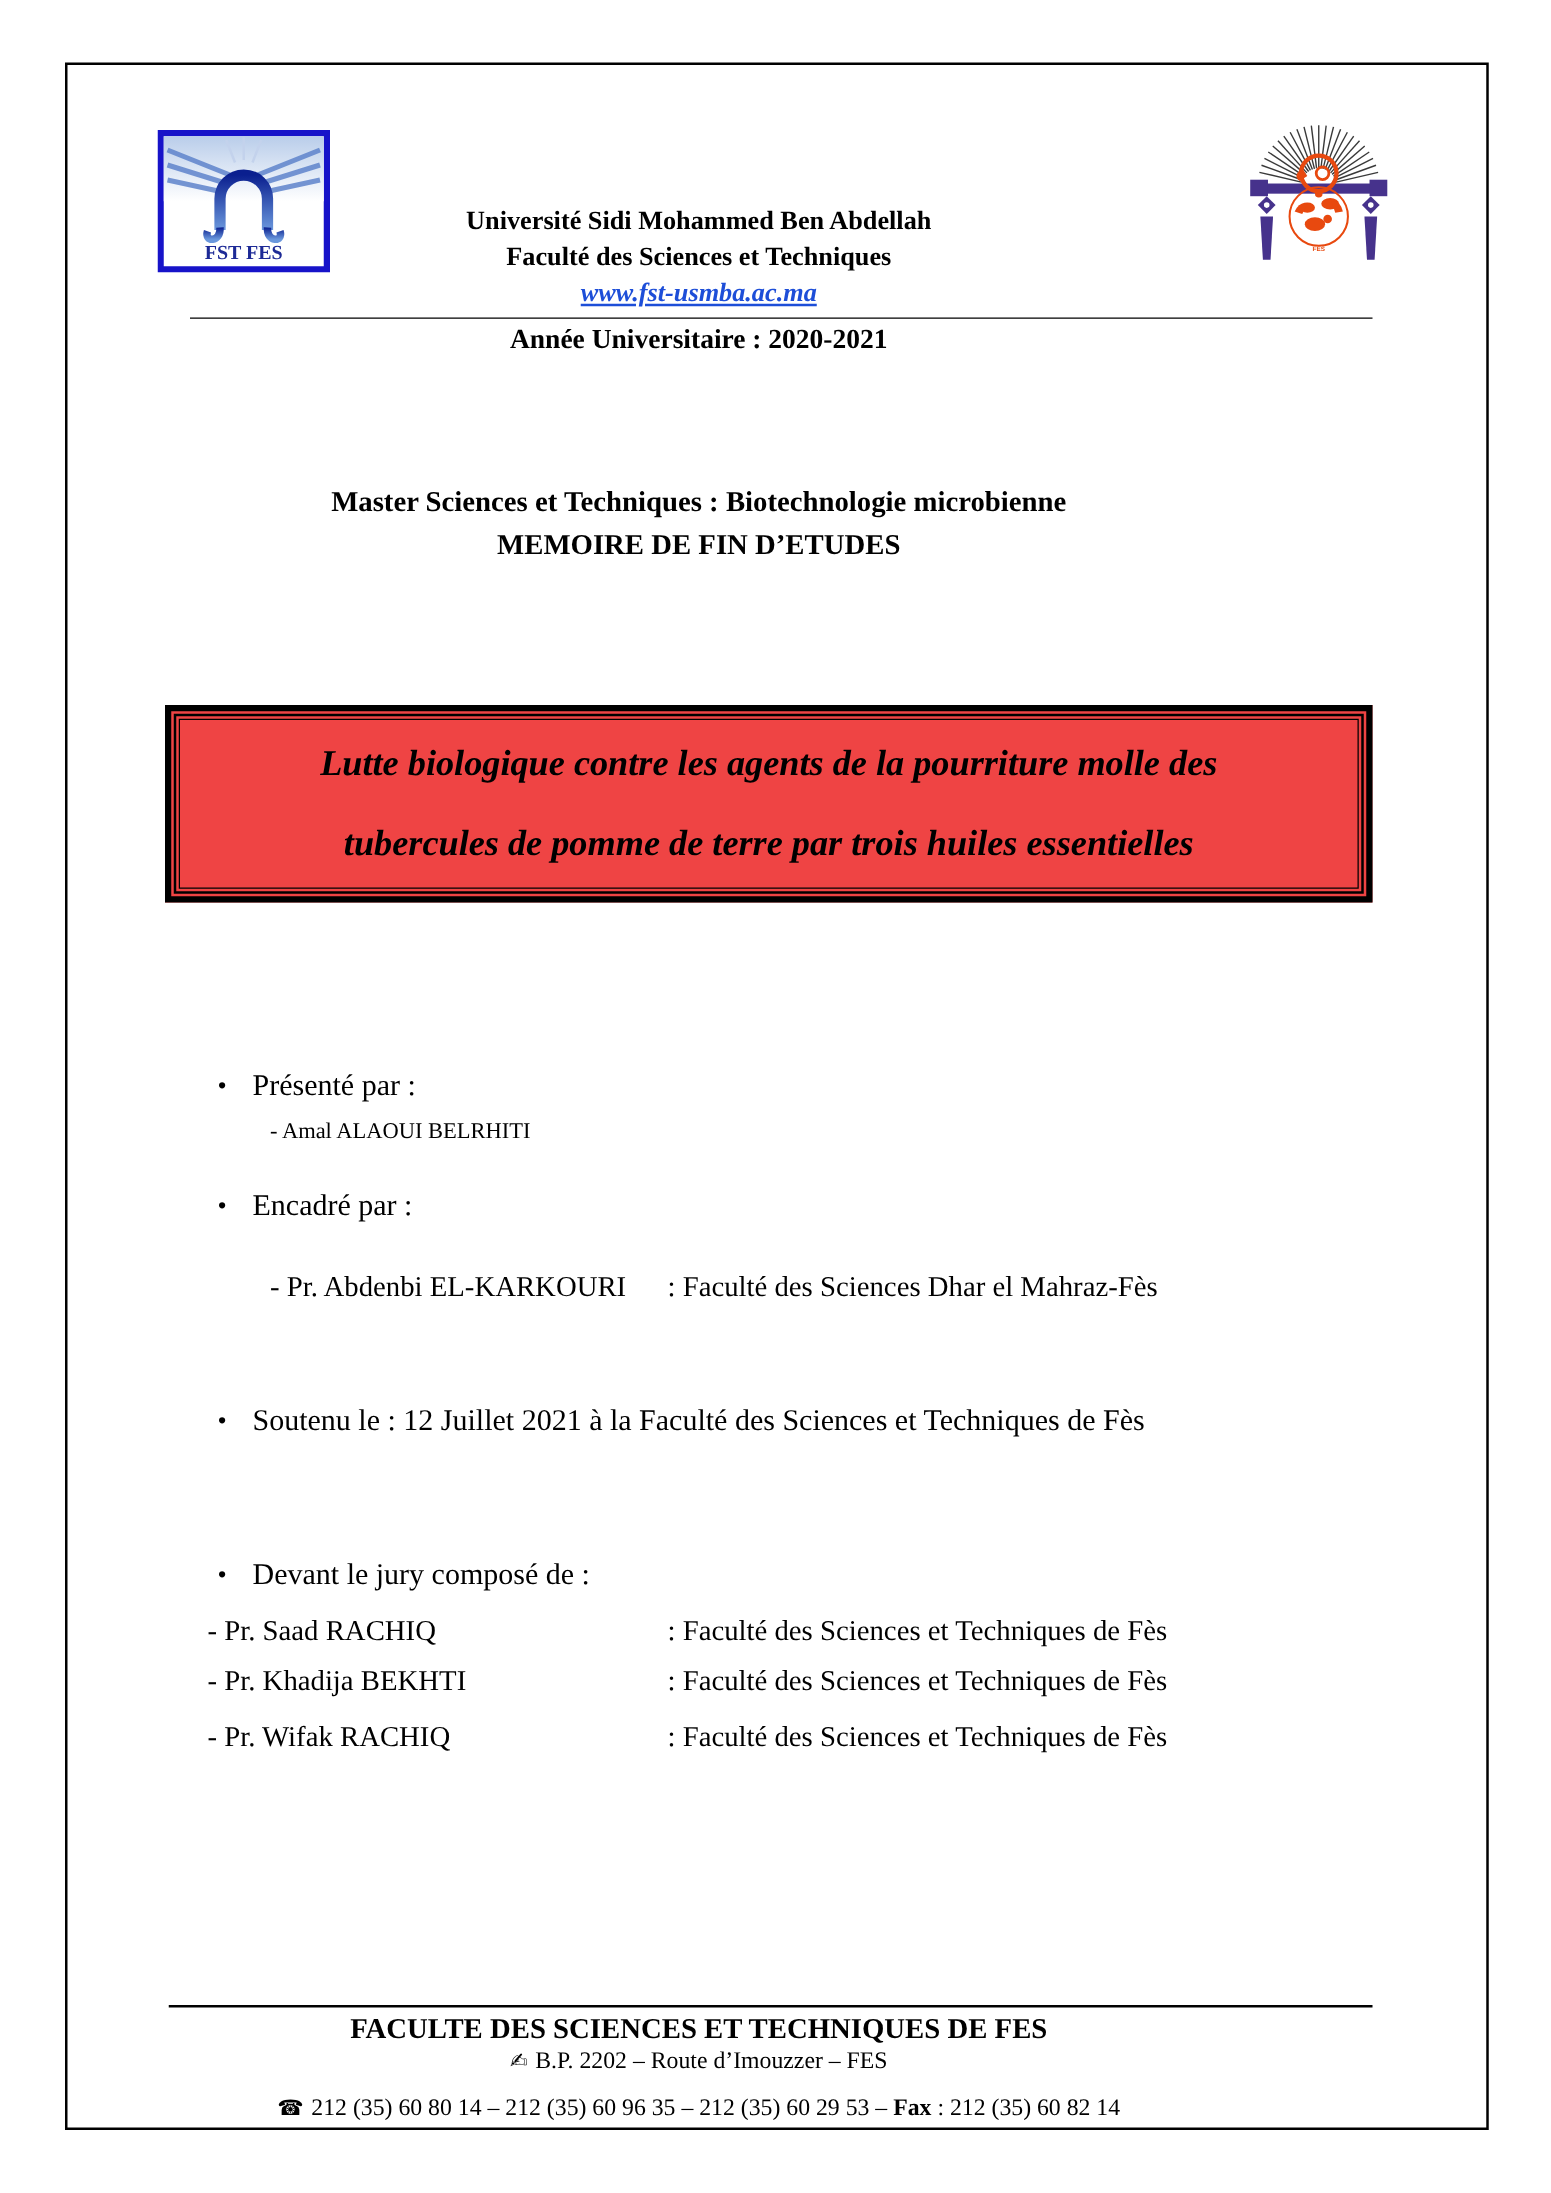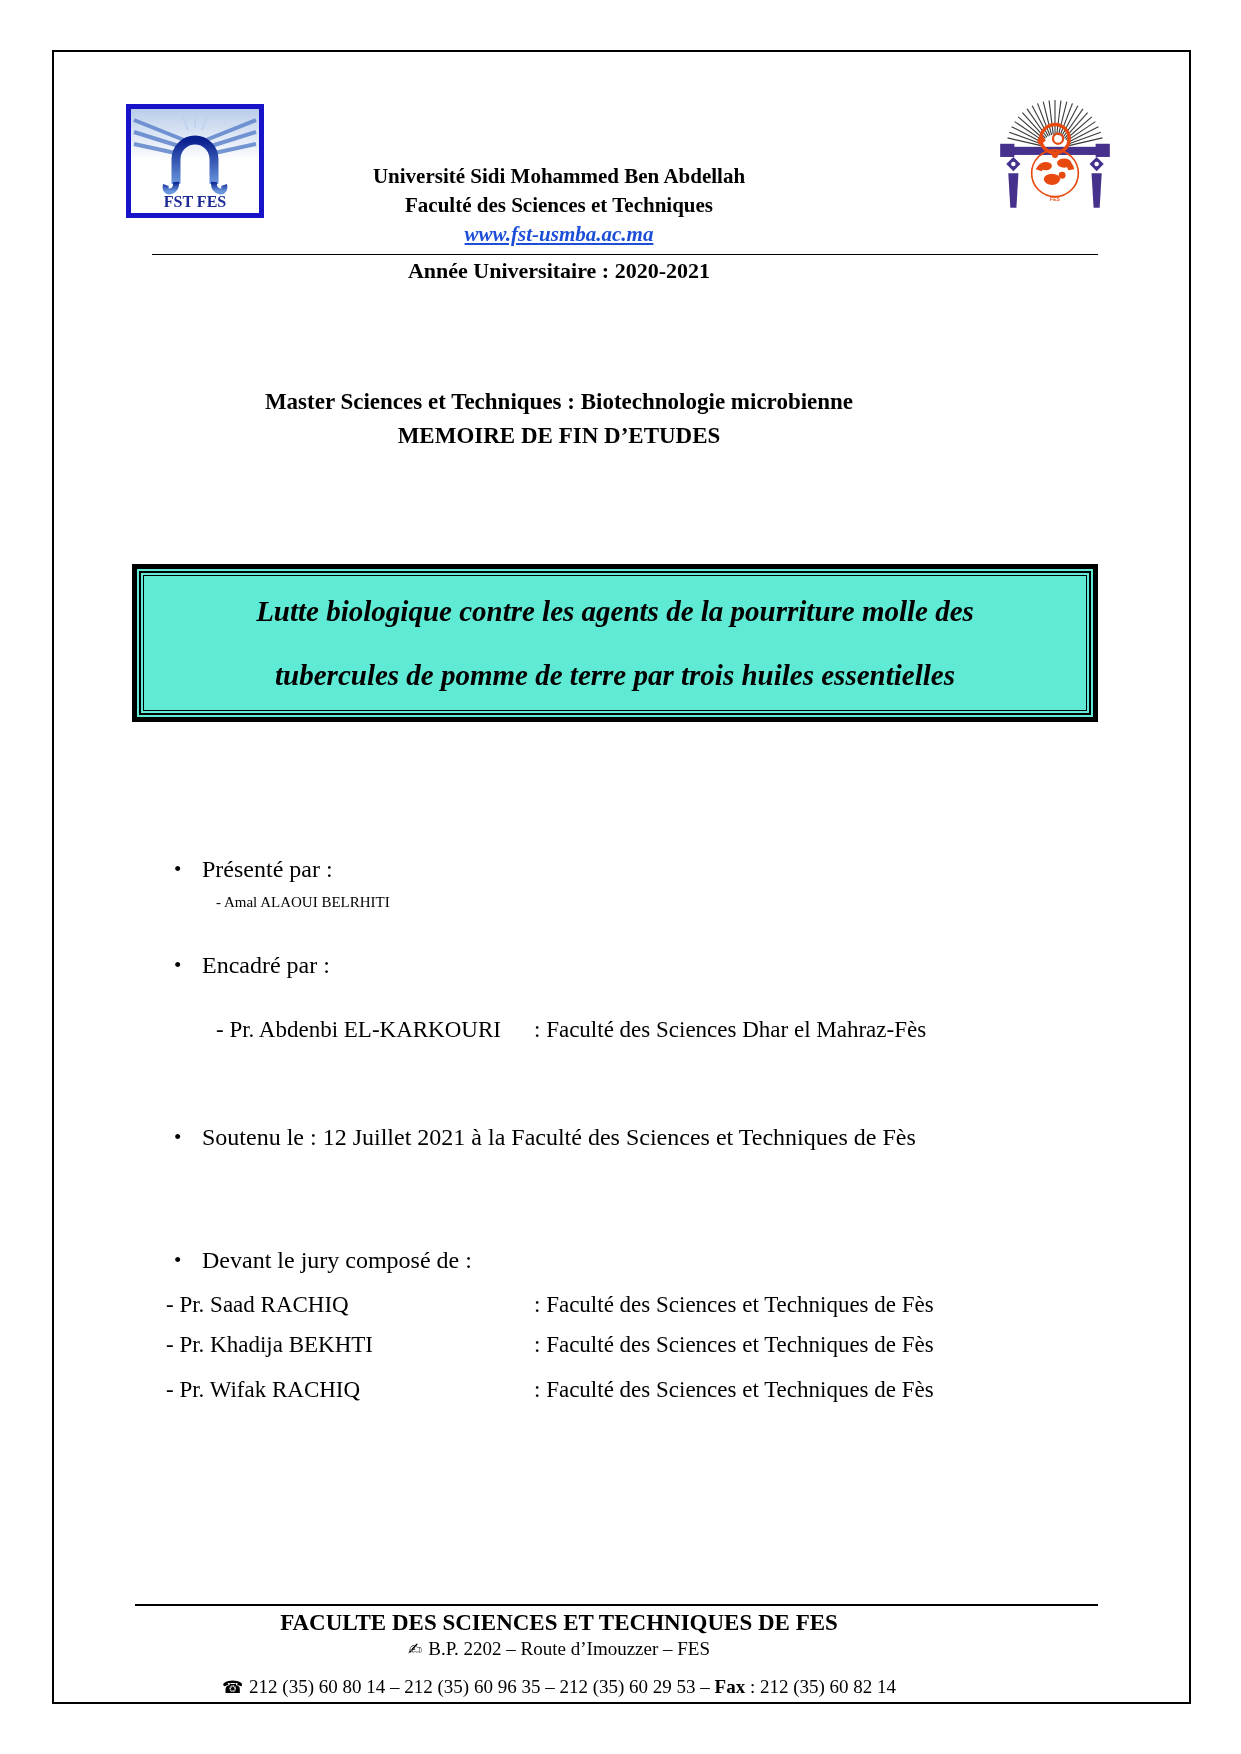--- a/index.html
+++ b/index.html
@@ -11,29 +11,29 @@
   .usmba-logo{position:absolute;left:935px;top:42px;width:132px;height:130px;}
   .header-center{position:absolute;left:300px;top:70px;width:410px;text-align:center;font-weight:bold;font-size:21px;line-height:29px;margin-top:40px;}
   .header-link{color:#1d4ed8;font-style:italic;text-decoration:underline;font-weight:bold;display:inline-block;}
   .sep-top{position:absolute;left:98px;top:202px;width:946px;height:1px;background:#000;}
 
   .center-col{position:absolute;left:0;width:1010px;text-align:center;}
   .annee{top:206px;font-weight:bold;font-size:22px;}
   .master-block{top:333px;font-weight:bold;font-size:23px;line-height:34px;}
 
   
-  .title-box{position:absolute;left:78px;top:512px;width:966px;height:158px;border:5px solid #000;padding:2px;box-sizing:border-box;background:#5eead4;}
+  .title-box{position:absolute;left:78px;top:512px;width:966px;height:158px;border:5px solid #000;padding:2px;box-sizing:border-box;background:#ef4444;}
   .title-mid{width:100%;height:100%;border:2px solid #000;padding:2px;box-sizing:border-box;}
   .title-inner{width:100%;height:100%;border:1px solid #000;box-sizing:border-box;display:flex;flex-direction:column;justify-content:center;text-align:center;font-weight:bold;font-style:italic;font-size:29px;line-height:64px;}
 
   
   .bullet-line{position:absolute;left:120px;font-size:24px;white-space:nowrap;}
   .bullet-line .bullet{display:inline-block;width:28px;font-size:21px;vertical-align:1px;}
   .bullet .dot::before{content:"\2022";}
-  .sub-line{position:absolute;font-size:15px;white-space:nowrap;}
+  .sub-line{position:absolute;font-size:18px;white-space:nowrap;}
   .pair-row{position:absolute;font-size:23px;white-space:nowrap;}
   .pair-row .affil{position:absolute;white-space:nowrap;}
 
   
   .sep-bottom{position:absolute;left:81px;top:1552px;width:963px;height:2px;background:#000;}
   .footer-title{top:1558px;font-weight:bold;font-size:23px;}
   .footer-line{top:1586px;font-size:19px;}
   .footer-phone{top:1612px;font-size:19px;margin-top:12px;}
   .glyph-icon{font-family:"DejaVu Sans",sans-serif;font-size:17px;margin-right:6px;}
   .fax-bold{font-weight:bold;}

